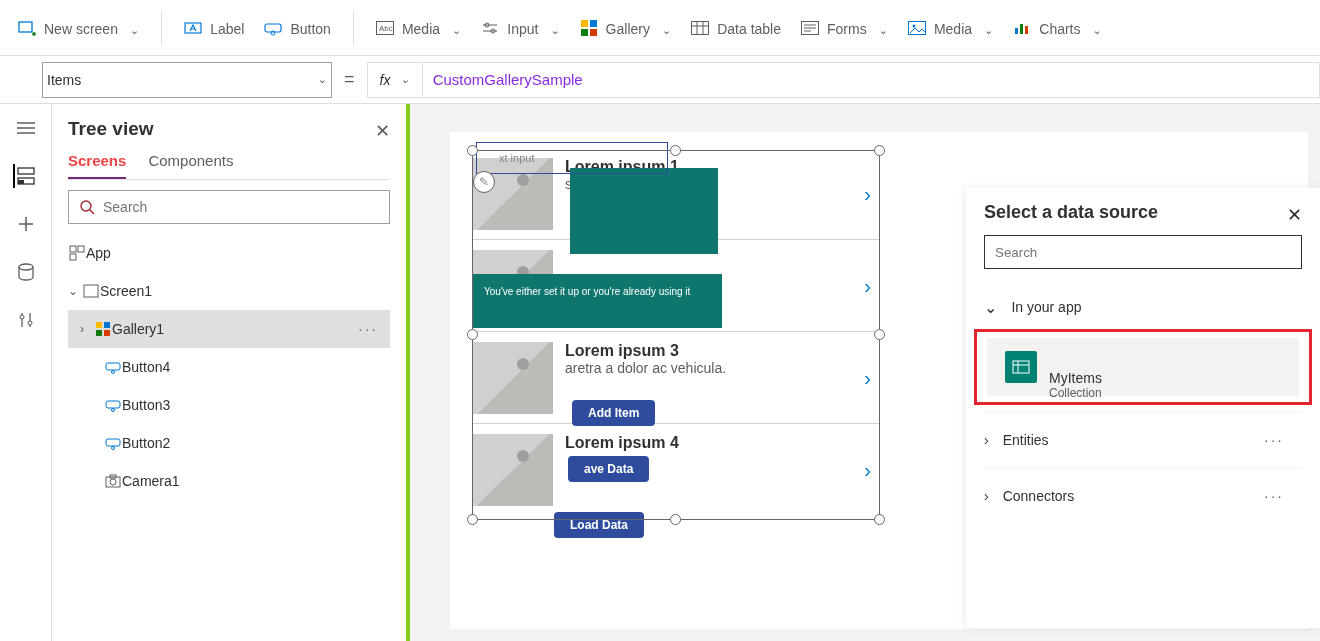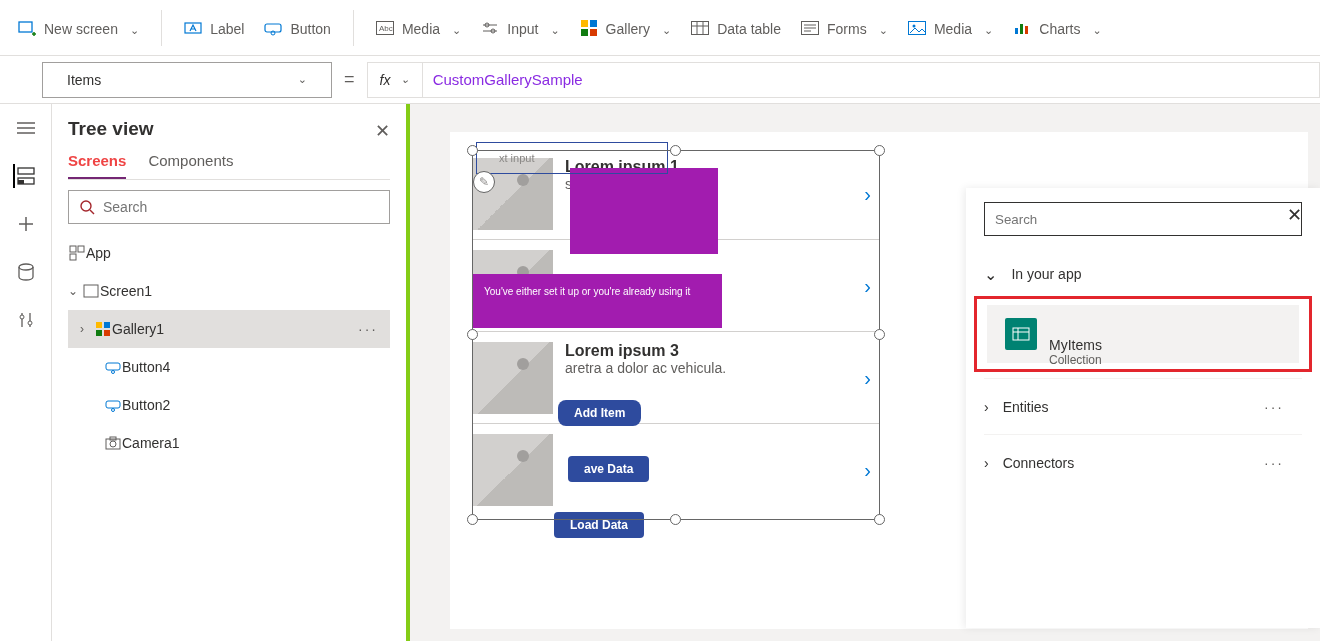--- a/index.html
+++ b/index.html
@@ -7,21 +7,21 @@
 
   
   .ribbon { height: 56px; border-bottom: 1px solid #e1dfdd; display: flex; align-items: center; padding: 0 8px; gap: 0; }
   .ribbon .sep { width: 1px; height: 36px; background: #e1dfdd; margin: 0 12px; }
   .ribbon-btn { display: flex; align-items: flex-end; gap: 8px; padding: 6px 10px; color: #605e5c; cursor: pointer; }
   .ribbon-btn .icon { width: 18px; height: 18px; display: inline-flex; align-items: center; justify-content: center; }
   .chev { font-size: 11px; color: #605e5c; margin-left: 4px; }
 
   
   .formula-bar { height: 48px; border-bottom: 1px solid #e1dfdd; display: flex; align-items: center; }
-  .prop-select { width: 290px; height: 36px; border: 1px solid #a19f9d; margin-left: 42px; display: flex; align-items: center; padding: 0 24px; justify-content: space-between; }
+  .prop-select { width: 290px; height: 36px; border: 1px solid #a19f9d; margin-left: 42px; display: flex; align-items: center; padding: 0 4px; justify-content: space-between; }
   .eq { margin: 0 12px; font-size: 18px; color: #605e5c; }
   .fx-btn { height: 36px; border: 1px solid #e1dfdd; border-radius: 0; padding: 0 12px; display: flex; align-items: center; gap: 6px; font-style: italic; }
   .fx-input { flex: 1; height: 36px; border: 1px solid #e1dfdd; border-left: none; display: flex; align-items: center; padding: 0 10px; font-family: Consolas, monospace; font-size: 15px; color: #8a2be2; }
 
   
   .main { display: flex; height: calc(641px - 56px - 48px); }
   .leftrail { width: 52px; border-right: 1px solid #e1dfdd; display: flex; flex-direction: column; align-items: center; padding-top: 12px; gap: 24px; }
   .leftrail .rail-item { width: 24px; height: 24px; display: flex; align-items: center; justify-content: center; color: #605e5c; cursor: pointer; }
   .leftrail .active { color: #323130; border-left: 2px solid #000; margin-left: -2px; padding-left: 0; }
 
@@ -60,21 +60,21 @@
 
   .gallery-items { position: absolute; left: 23px; top: 16px; width: 406px; }
   .g-row { display: flex; align-items: flex-start; height: 92px; border-bottom: 1px solid #d2d0ce; padding: 10px 0; gap: 12px; position: relative; }
   .g-img { width: 80px; height: 72px; background: linear-gradient(135deg, #d2d0ce 0 50%, #bdbbb8 50% 100%); display: flex; align-items: center; justify-content: center; }
   .g-img::before { content: ""; width: 12px; height: 12px; border-radius: 50%; background: #a19f9d; display: block; margin-top: -28px; margin-left: 20px; }
   .g-text { flex: 1; }
   .g-title { font-size: 16px; font-weight: 600; color: #323130; }
   .g-sub { font-size: 14px; color: #605e5c; }
   .g-arrow { position: absolute; right: 8px; top: 50%; transform: translateY(-50%); color: #0078d4; font-size: 20px; }
 
-  .overlay-black { position: absolute; background: #a21caf; color: #fff; }
+  .overlay-black { position: absolute; background: #0f766e; color: #fff; }
   .ob1 { left: 120px; top: 36px; width: 148px; height: 86px; }
   .ob2 { left: 22px; top: 142px; width: 250px; height: 54px; font-size: 10px; padding: 12px; }
 
   .pill-btn { position: absolute; background: #2e4b9e; color: #fff; font-size: 12px; font-weight: 600; padding: 6px 16px; border-radius: 4px; }
 
   
   .flyout { position: absolute; right: 0; top: 188px; width: 354px; height: 440px; background: #fff; box-shadow: -2px 0 8px rgba(0,0,0,0.08); padding: 14px 18px; z-index: 10; }
   .flyout h3 { font-size: 18px; font-weight: 600; margin-bottom: 12px; }
   .flyout .fclose { position: absolute; right: 18px; top: 16px; font-size: 18px; cursor: pointer; }
   .flyout-search { border: 1px solid #323130; height: 34px; display: flex; align-items: center; padding: 0 10px; margin-bottom: 16px; }
@@ -311,20 +311,29 @@
         <span class="more">···</span>
       </div>
       <div class="tree-item indent2">
         <span class="tree-icon">
           <svg width="16" height="14">
               <rect x="1" y="3" width="14" height="7" rx="2" fill="none" stroke="#0078d4"></rect>
               <circle cx="8" cy="12" r="1.5" fill="none" stroke="#0078d4"></circle>
             </svg>
         </span>
         <span>Button4</span>
+      </div>
+      <div class="tree-item indent2">
+        <span class="tree-icon">
+          <svg width="16" height="14">
+              <rect x="1" y="3" width="14" height="7" rx="2" fill="none" stroke="#0078d4"></rect>
+              <circle cx="8" cy="12" r="1.5" fill="none" stroke="#0078d4"></circle>
+            </svg>
+        </span>
+        <span>Button3</span>
       </div>
       <div class="tree-item indent2">
         <span class="tree-icon">
           <svg width="16" height="14">
               <rect x="1" y="3" width="14" height="7" rx="2" fill="none" stroke="#0078d4"></rect>
               <circle cx="8" cy="12" r="1.5" fill="none" stroke="#0078d4"></circle>
             </svg>
         </span>
         <span>Button2</span>
       </div>
@@ -363,30 +372,33 @@
         <div class="g-row">
           <div class="g-img"></div>
           <div class="g-text">
             <div class="g-title">Lorem ipsum 3</div>
             <div class="g-sub">aretra a dolor ac vehicula.</div>
           </div>
           <span class="g-arrow">›</span>
         </div>
         <div class="g-row" style="border:none">
           <div class="g-img"></div>
+          <div class="g-text">
+            <div class="g-title">Lorem ipsum 4</div>
+          </div>
           <span class="g-arrow">›</span>
         </div>
       </div>
 
       <div class="overlay-black ob1"></div>
       <div class="overlay-black ob2">
         <span>You've either set it up  or you're already using it</span>
       </div>
 
-      <div class="pill-btn" style="left:108px; top:268px;border-radius:8px;">Add Item</div>
+      <div class="pill-btn" style="left:122px; top:268px;">Add Item</div>
       <div class="pill-btn" style="left:118px; top:324px;">ave Data</div>
       <div class="pill-btn" style="left:104px; top:380px;">Load Data</div>
 
       <div class="textinput-box">
         <span>xt input</span>
         <div class="pencil">✎</div>
       </div>
 
       <div class="gallery-sel">
         <div class="handle h-tl"></div>
@@ -397,20 +409,21 @@
         <div class="handle h-bl"></div>
         <div class="handle h-b"></div>
         <div class="handle h-br"></div>
       </div>
 
     </div>
   </div>
 </div>
 
 <div class="flyout">
+  <h3>Select a data source</h3>
   <span class="fclose">✕</span>
   <div class="flyout-search">
     <input placeholder="Search" style="">
   </div>
   <div class="ds-section">
     <span class="sec-chev">⌄</span>
     <span>In your app</span>
   </div>
   <div class="ds-highlight">
     <div class="ds-item" style="margin:0">

